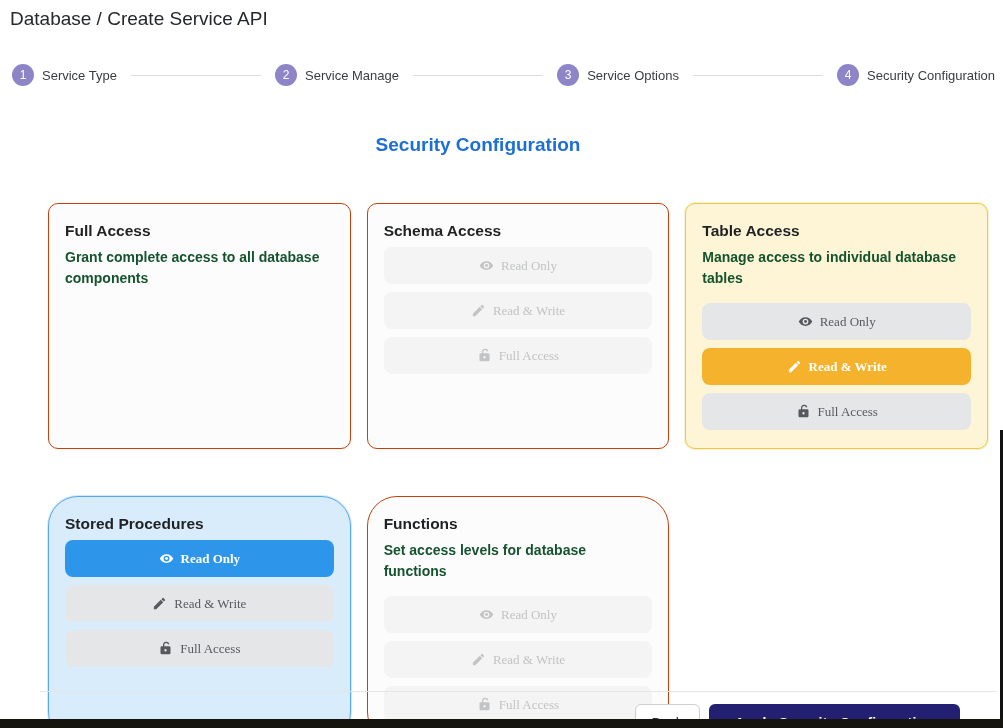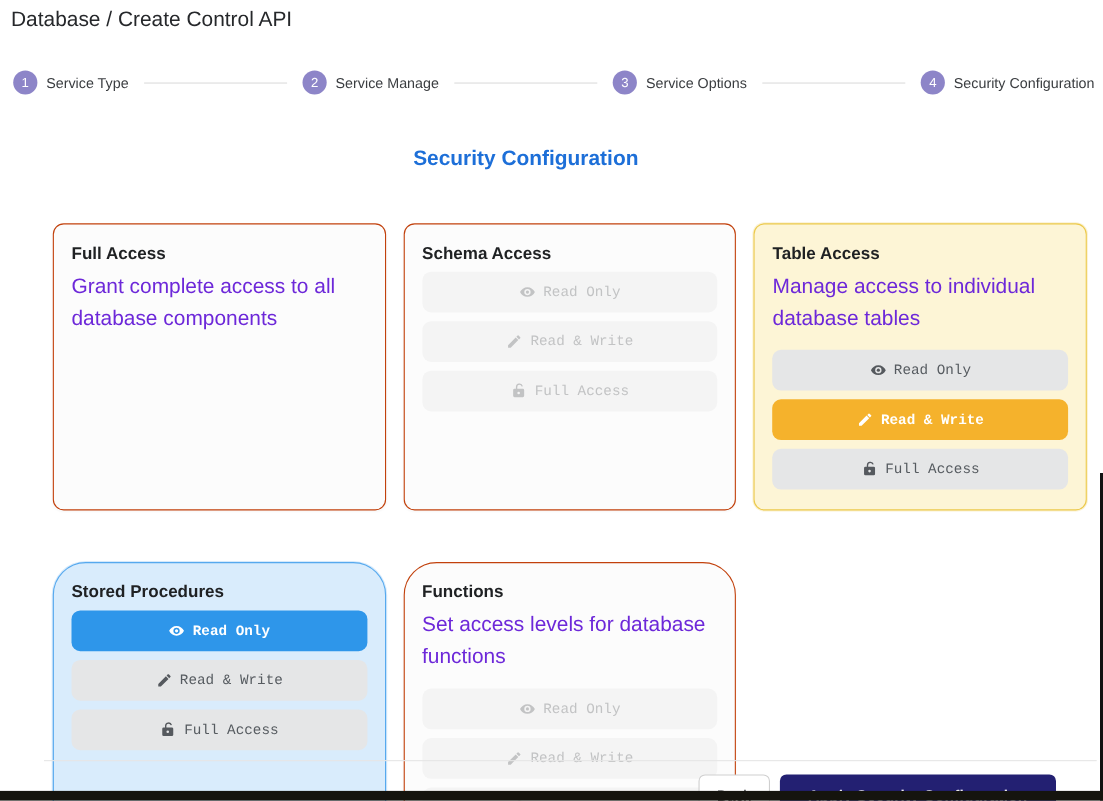--- a/index.html
+++ b/index.html
@@ -90,31 +90,32 @@
     border-color: #56a9ee;
     box-shadow: 0 0 0 1px rgba(86,169,238,0.25);
   }
   .card-title {
     font-size: 15.5px;
     font-weight: bold;
     color: #1f2123;
     margin-bottom: 7px;
   }
   .card-desc {
-    font-size: 19px;
-    color: #6d28d9;
+    font-size: 14px;
+    color: #14532d;
     line-height: 1.5;
     margin-bottom: 14px;
+    font-weight: bold;
   }
   .btn-stack { display: flex; flex-direction: column; gap: 8px; }
   .access-btn {
     height: 37px;
     border: none;
     border-radius: 8px;
-    font-family: Liberation Mono, monospace;
+    font-family: Liberation Serif, serif;
     font-size: 13px;
     display: flex;
     align-items: center;
     justify-content: center;
     gap: 7px;
     cursor: pointer;
     width: 100%;
   }
   .access-btn svg { width: 15px; height: 15px; flex: 0 0 auto; }
   .btn-disabled { background: #f4f4f4; color: #c2c3c4; }
@@ -191,21 +192,21 @@
     </g>
     <g id="ico-pencil">
       <path d="M3 17.2V21h3.8L17.9 9.9l-3.8-3.8L3 17.2zM20.7 7.1a1 1 0 0 0 0-1.4l-2.4-2.4a1 1 0 0 0-1.4 0l-1.8 1.8 3.8 3.8 1.8-1.8z"></path>
     </g>
     <g id="ico-unlock">
       <path d="M18 8.5h-8V6.2A3.2 3.2 0 0 1 13.2 3a3.2 3.2 0 0 1 3.1 2.4l1.9-.5A5.2 5.2 0 0 0 8 6.2v2.3H6a2 2 0 0 0-2 2V19a2 2 0 0 0 2 2h12a2 2 0 0 0 2-2v-8.5a2 2 0 0 0-2-2zm-6 8.2a1.9 1.9 0 1 1 1.9-1.9 1.9 1.9 0 0 1-1.9 1.9z"></path>
     </g>
   </defs>
 </svg>
 
-<div class="page-title">Database / Create Control API</div>
+<div class="page-title">Database / Create Service API</div>
 
 <div class="stepper">
   <div class="step">
     <div class="step-circle">1</div>
     <div class="step-label">Service Type</div>
   </div>
   <div class="connector"></div>
   <div class="step">
     <div class="step-circle">2</div>
     <div class="step-label">Service Manage</div>

